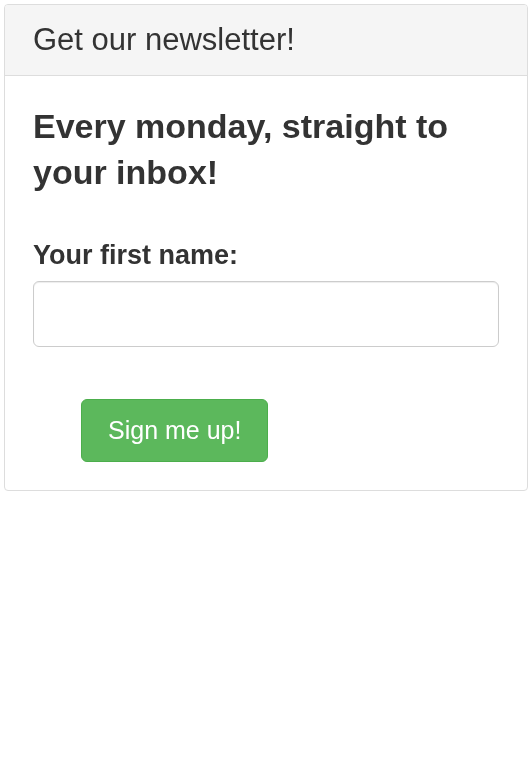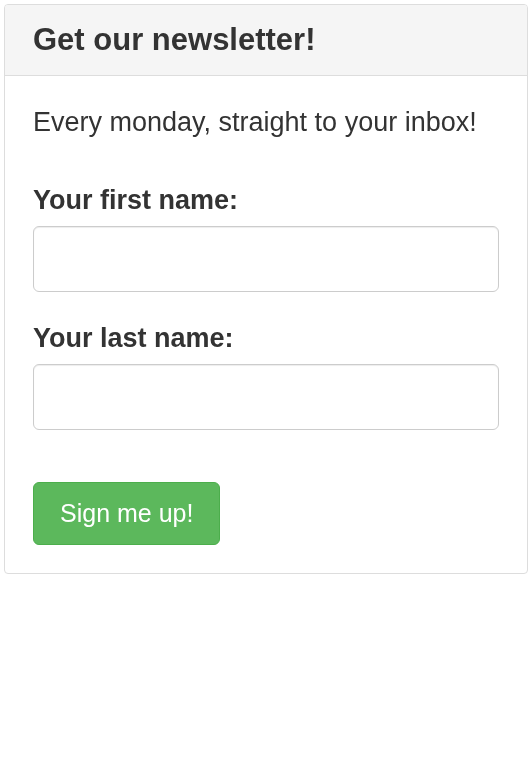--- a/index.html
+++ b/index.html
@@ -22,30 +22,30 @@
     }
     .panel-heading {
       background-color: #f5f5f5;
       border-bottom: 1px solid #ddd;
       border-top-left-radius: 3px;
       border-top-right-radius: 3px;
       padding: 18px 28px;
     }
     .panel-title {
       font-size: 31px;
-      font-weight: 700;
+      font-weight: 400;
       color: #333;
       line-height: 1.1;
     }
     .panel-body {
       padding: 28px;
     }
     .subtitle {
-      font-size: 27px;
-      font-weight: 400;
+      font-size: 34px;
+      font-weight: 700;
       color: #333;
       line-height: 1.35;
       margin-bottom: 44px;
     }
     .form-group {
       margin-bottom: 31px;
     }
     .form-label {
       font-size: 27px;
       font-weight: 700;
@@ -64,20 +64,21 @@
       font-size: 24px;
       line-height: 1.33;
       color: #555;
       background-color: #fff;
       border: 1px solid #ccc;
       border-radius: 6px;
       box-shadow: inset 0 1px 1px rgba(0,0,0,0.075);
     }
     .submit-wrap {
       margin-top: 52px;
+      margin-left: 48px;
     }
     .btn-submit {
       background-color: #5cb85c;
       border: 1px solid #4cae4c;
       color: #fff;
       font-size: 25px;
       padding: 14px 26px;
       border-radius: 6px;
       cursor: pointer;
       line-height: 1.33;
@@ -91,23 +92,19 @@
     <h3 class="panel-title">Get our newsletter!</h3>
   </div>
   <div class="panel-body">
     <p class="subtitle">Every monday, straight to your inbox!</p>
 
     <div class="form-group">
       <label class="form-label">Your first name:</label>
       <input type="text" class="form-control" value="" style="">
     </div>
 
-    <div class="form-group">
-      <label class="form-label">Your last name:</label>
-      <input type="text" class="form-control" value="" style="">
-    </div>
 
 
     <div class="submit-wrap">
       <button type="submit" class="btn-submit">Sign me up!</button>
     </div>
   </div>
 </div>
 
 </body></html>

